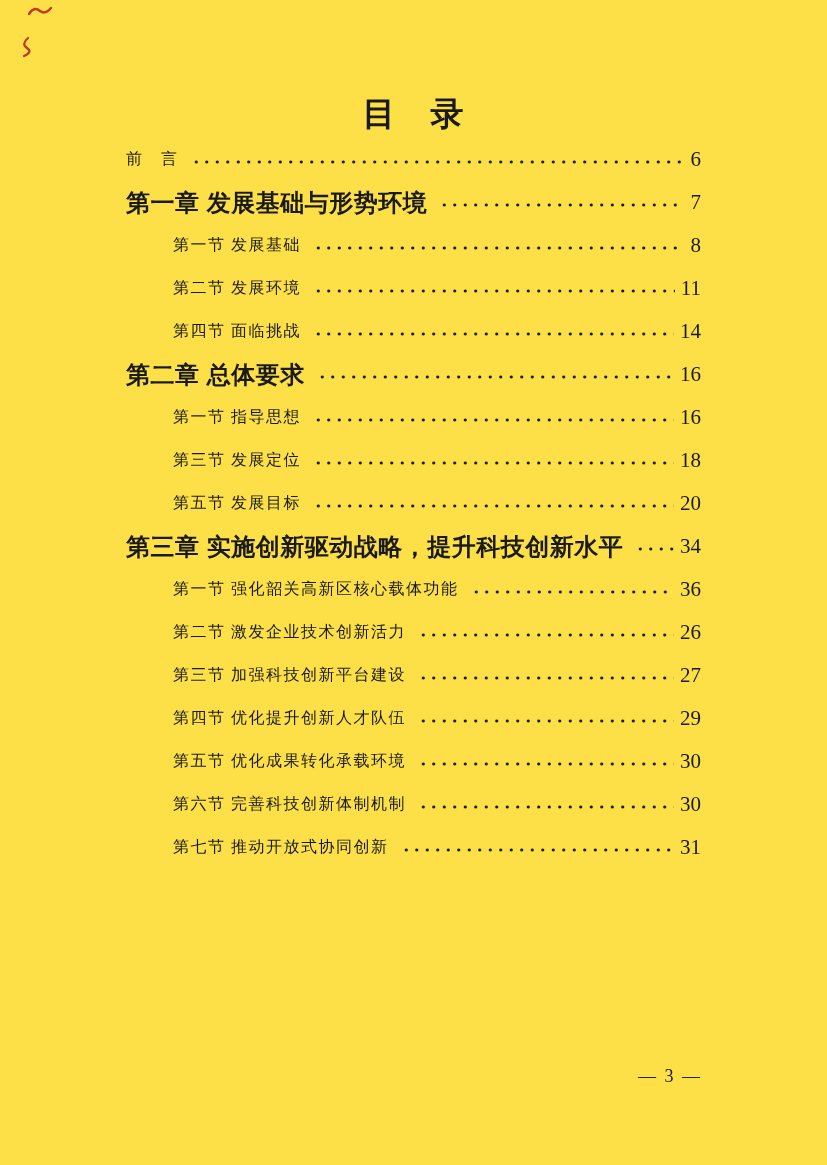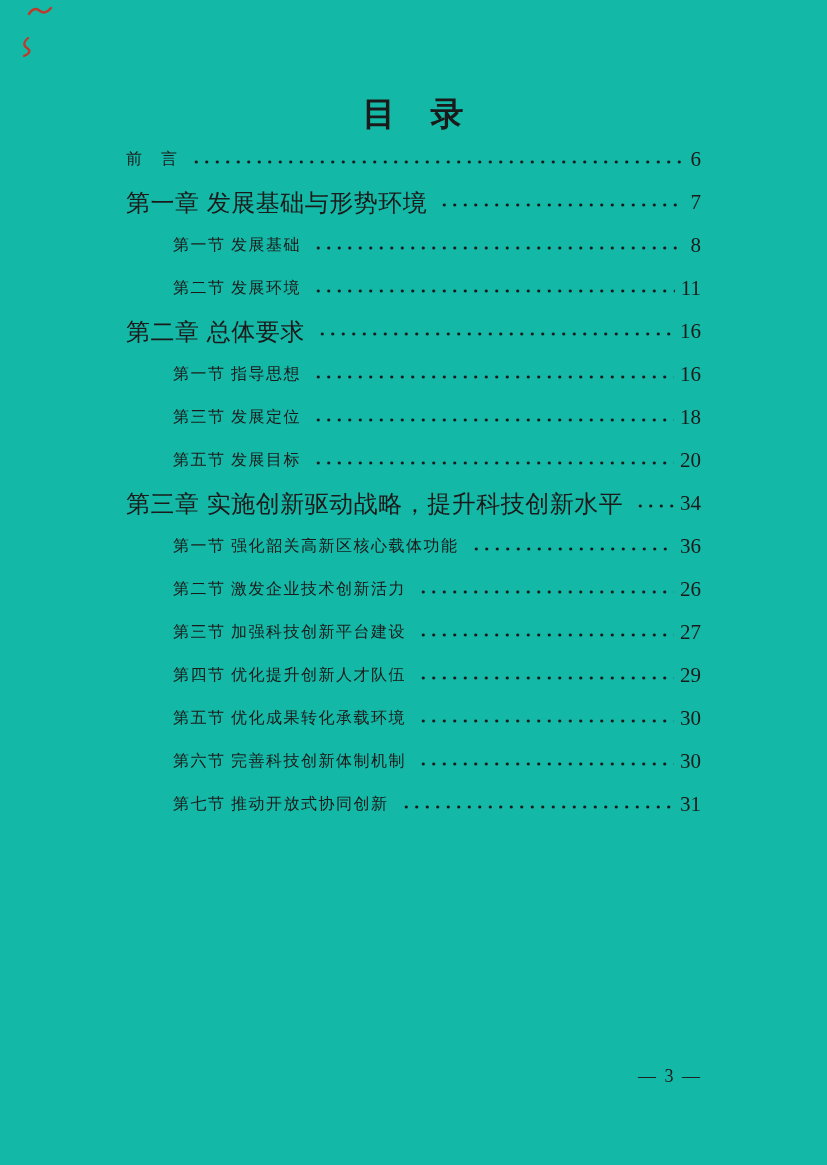--- a/index.html
+++ b/index.html
@@ -1,20 +1,20 @@
 <!DOCTYPE html>
 <html><head>
 <meta charset="utf-8">
 <style>
   html, body { margin: 0; padding: 0; background: #ffffff; }
   .page {
     position: relative;
     width: 827px;
     height: 1165px;
-    background: #14b8a6;
+    background: #fde047;
     color: #1a1a1a;
     font-family: "Liberation Serif", serif;
     overflow: hidden;
   }
   .red-mark { position: absolute; }
   .red-mark-1 { top: 3px; left: 27px; }
   .red-mark-2 { top: 36px; left: 18px; }
   .title {
     margin: 0;
     padding-top: 94px;
@@ -38,21 +38,21 @@
     flex: 0 0 auto;
   }
   .toc-row.preface .toc-label,
   .toc-row.section .toc-label {
     font-family: "Liberation Serif", serif;
     font-size: 16px;
     letter-spacing: 1.5px;
   }
   .toc-row.chapter .toc-label {
     font-family: "Liberation Sans", sans-serif;
-    font-weight: 400;
+    font-weight: 700;
     font-size: 24px;
     letter-spacing: 0.5px;
   }
   .leader {
     flex: 1 1 auto;
     align-self: stretch;
     margin: 0 6px 0 10px;
     background-image: radial-gradient(circle, #1b1b1b 1.15px, rgba(0,0,0,0) 1.9px);
     background-size: 10.5px 6px;
     background-repeat: repeat-x;
@@ -104,20 +104,25 @@
   </div>
       <div class="toc-row section">
     <span class="toc-label">第一节 发展基础</span>
     <span class="leader"></span>
     <span class="toc-page">8</span>
   </div>
       <div class="toc-row section">
     <span class="toc-label">第二节 发展环境</span>
     <span class="leader"></span>
     <span class="toc-page">11</span>
+  </div>
+      <div class="toc-row section">
+    <span class="toc-label">第四节 面临挑战</span>
+    <span class="leader"></span>
+    <span class="toc-page">14</span>
   </div>
       <div class="toc-row chapter">
     <span class="toc-label">第二章 总体要求</span>
     <span class="leader"></span>
     <span class="toc-page">16</span>
   </div>
       <div class="toc-row section">
     <span class="toc-label">第一节 指导思想</span>
     <span class="leader"></span>
     <span class="toc-page">16</span>

